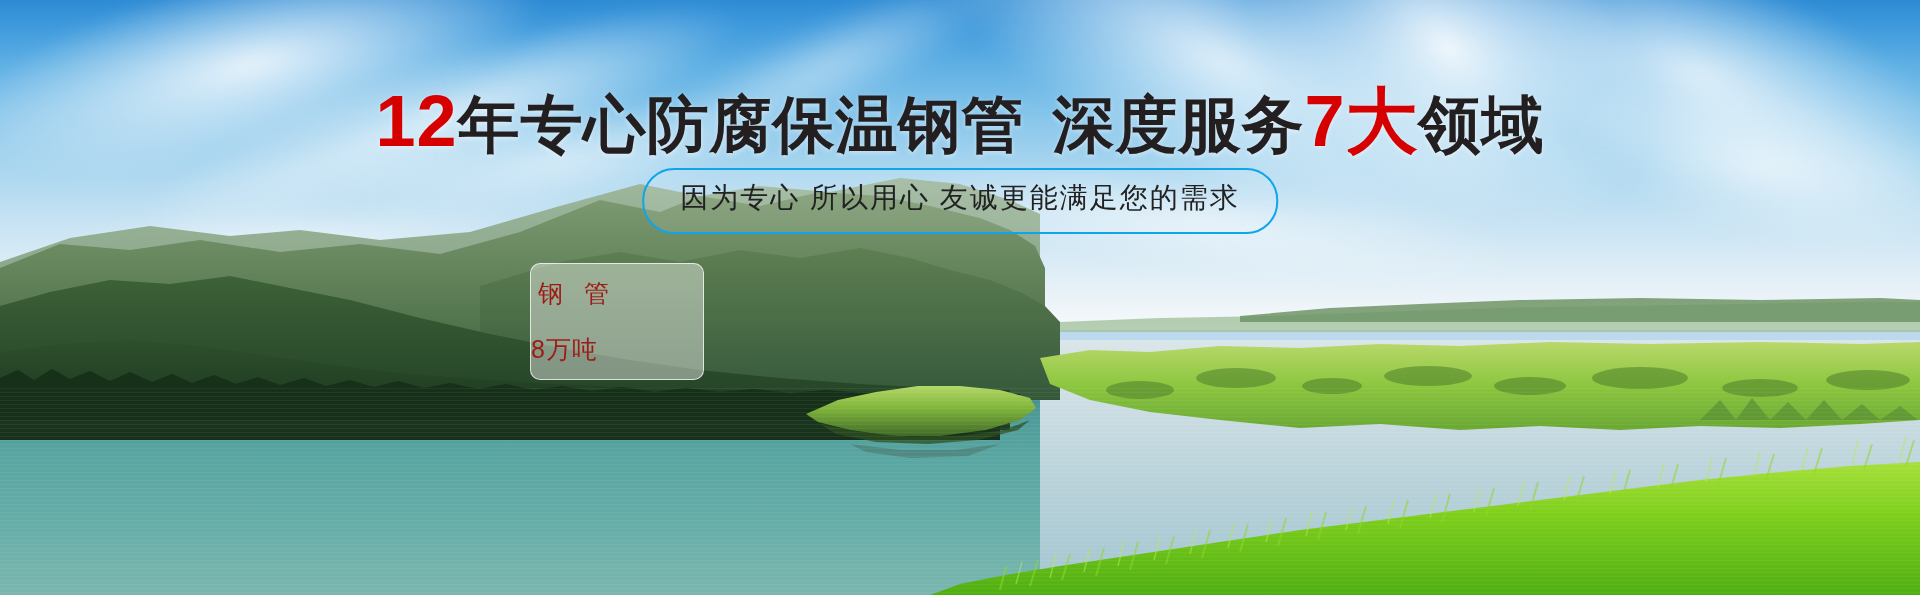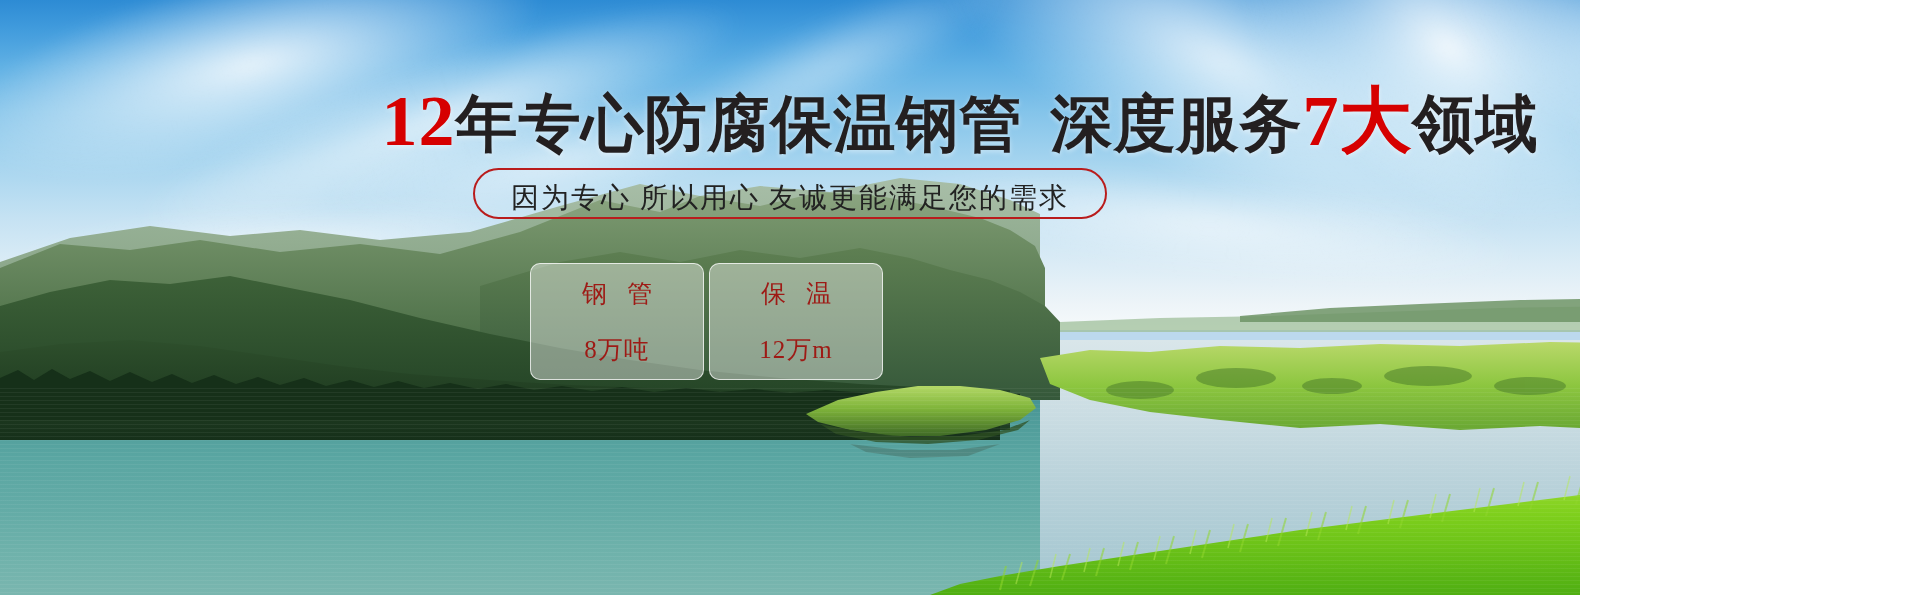--- a/index.html
+++ b/index.html
@@ -1,24 +1,23 @@
 <!DOCTYPE html>
 <html><head>
 <meta charset="utf-8">
 <title>Banner</title>
 <style>
   html,body{margin:0;padding:0;background:#fff;}
   body{font-family:"Liberation Sans","DejaVu Sans",sans-serif;}
 
   .banner{
     position:relative;
-    width:1580px;height:595px;
+    width:1920px;height:595px;
     overflow:hidden;
     background:#bcd9ee;
-    font-family:Liberation Serif, serif;
   }
 
   
   .sky{
     position:absolute;left:0;top:0;width:1920px;height:330px;
     background:
       linear-gradient(to bottom,
         #2d8bd4 0%,
         #3f9adc 8%,
         #5fb0e4 20%,
@@ -93,42 +92,42 @@
     white-space:nowrap;
     color:#231f20;
     text-shadow:0 2px 5px rgba(255,255,255,.45);
   }
   .headline .num{color:#d60000;font-size:72px;}
   .headline .gap{display:inline-block;width:28px;}
 
   .pill{
     position:absolute;left:50%;top:168px;
     transform:translateX(-50%);
-    padding:9px 36px 0;
-    border:2px solid #b91c1c;
+    padding:9px 36px 15px;
+    border:2px solid #0ea5e9;
     border-radius:32px;
     font-size:28px;
     color:#222;
     letter-spacing:2px;
     white-space:nowrap;
     background:rgba(255,255,255,.10);
   }
 
   
   .cards{
     position:absolute;left:530px;top:263px;
     display:flex;gap:5px;
   }
   .card{
     width:172px;height:115px;
     border-radius:10px;
     background:rgba(255,255,255,.42);
     border:1px solid rgba(255,255,255,.72);
     display:flex;flex-direction:column;
-    align-items:center;justify-content:center;
+    align-items:flex-start;justify-content:center;
     gap:6px;
     color:#9e1a15;
   }
   .card .lbl{font-size:25px;letter-spacing:7px;text-indent:7px;}
   .card .val{font-size:25px;letter-spacing:1px;margin-top:17px;}
   .card .val sup{font-size:15px;vertical-align:super;}
 </style>
 </head>
 <body>
 
@@ -315,20 +314,16 @@
   <div class="pill">因为专心 所以用心  友诚更能满足您的需求</div>
 
   <div class="cards">
 
     <div class="card">
       <div class="lbl">钢 管</div>
       <div class="val"><span>8万吨</span></div>
     </div>
 
 
-    <div class="card">
-      <div class="lbl">保 温</div>
-      <div class="val"><span>12万m</span></div>
-    </div>
 
   </div>
 
 </div>
 
 </body></html>

